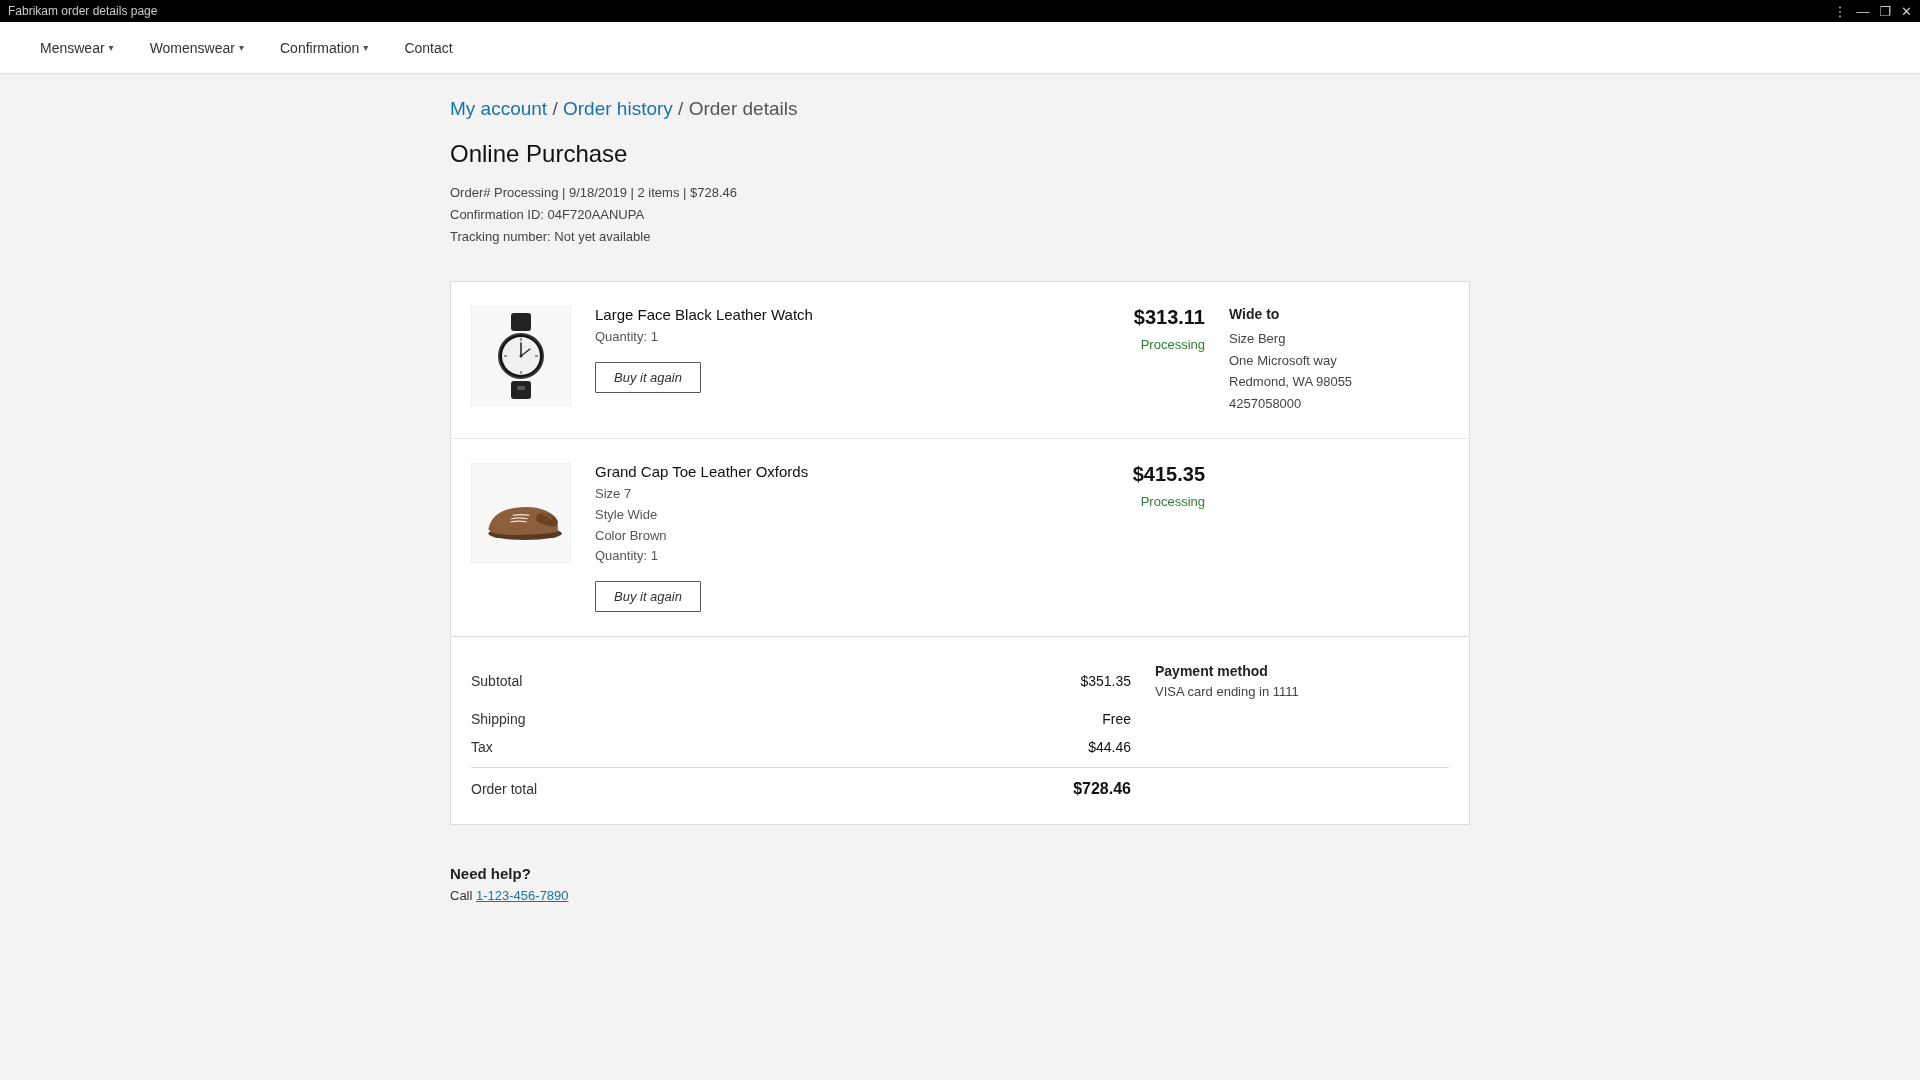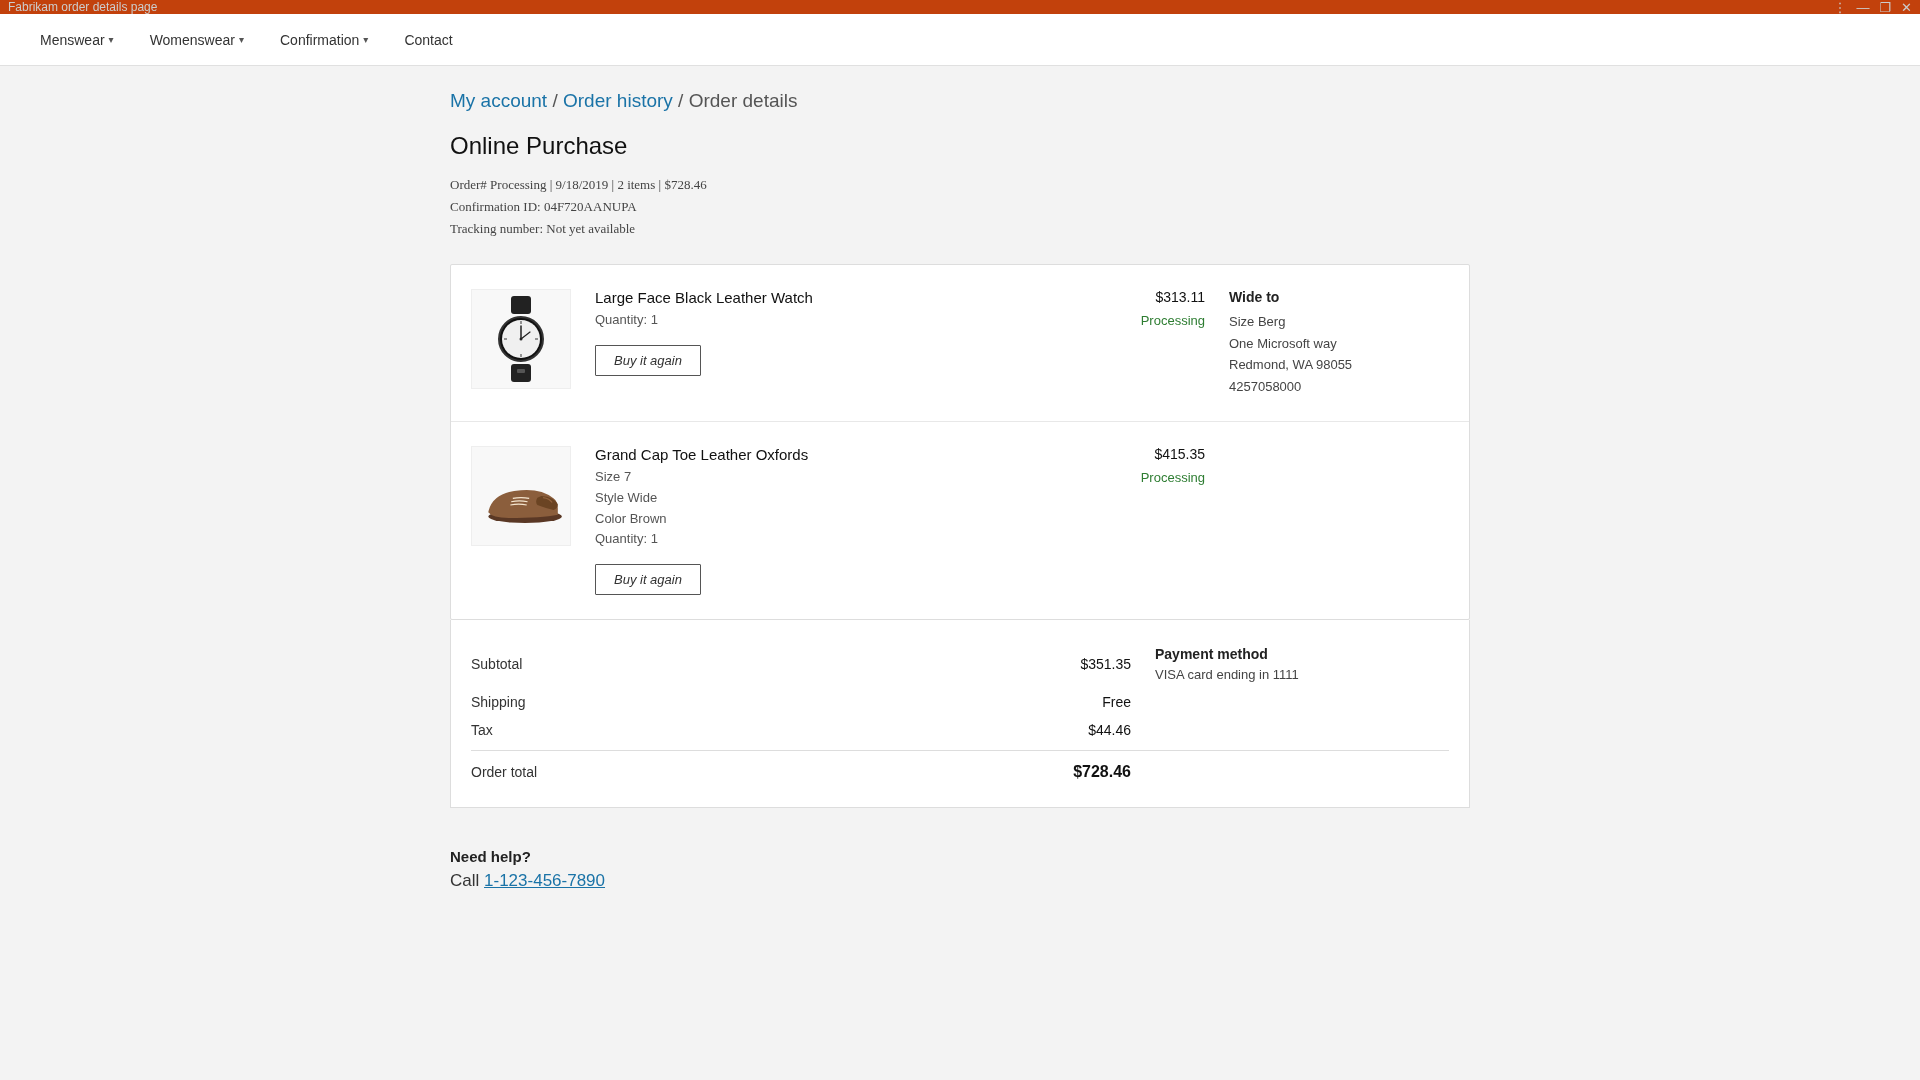--- a/index.html
+++ b/index.html
@@ -5,23 +5,23 @@
   <style>
     * { box-sizing: border-box; margin: 0; padding: 0; }
     body {
       font-family: 'Segoe UI', Arial, sans-serif;
       font-size: 14px;
       background: #f3f3f3;
       color: #222;
     }
     
     .titlebar {
-      background: #c2410c;
+      background: #000000;
       color: #ccc;
-      height: 14px;
+      height: 22px;
       display: flex;
       align-items: center;
       padding: 0 8px;
       font-size: 12px;
       justify-content: space-between;
     }
     .titlebar-title { font-size: 12px; }
     .titlebar-controls { display: flex; gap: 10px; font-size: 13px; cursor: pointer; }
 
     
@@ -74,22 +74,21 @@
       font-weight: 400;
       margin-bottom: 14px;
       color: #111;
     }
 
     
     .order-meta {
       font-size: 13px;
       color: #444;
       line-height: 1.7;
-      margin-bottom: 24px;
-      font-family: Liberation Serif, serif;
+      margin-bottom: 33px;
     }
 
     .order-item {
       display: flex;
       align-items: flex-start;
       padding: 24px 20px;
       border-bottom: 1px solid #e8e8e8;
       gap: 24px;
     }
     .order-item:last-child { border-bottom: none; }
@@ -138,22 +137,22 @@
       border-radius: 1px;
       font-style: italic;
     }
 
     .item-price-col {
       width: 140px;
       text-align: right;
       flex-shrink: 0;
     }
     .item-price {
-      font-size: 14px;
-      font-weight: 400;
+      font-size: 20px;
+      font-weight: 700;
       color: #111;
     }
     .item-status {
       font-size: 13px;
       color: #2e7d32;
       margin-top: 8px;
     }
 
     .item-ship-col {
       width: 220px;
@@ -227,21 +226,21 @@
     
     .help-section {
       margin-top: 40px;
     }
     .help-title {
       font-size: 15px;
       font-weight: 600;
       margin-bottom: 6px;
     }
     .help-text {
-      font-size: 17px;
+      font-size: 13px;
       color: #333;
     }
     .help-text a {
       color: #1a73a7;
       text-decoration: underline;
     }
 
     
     .items-wrapper {
       background: #fff;

